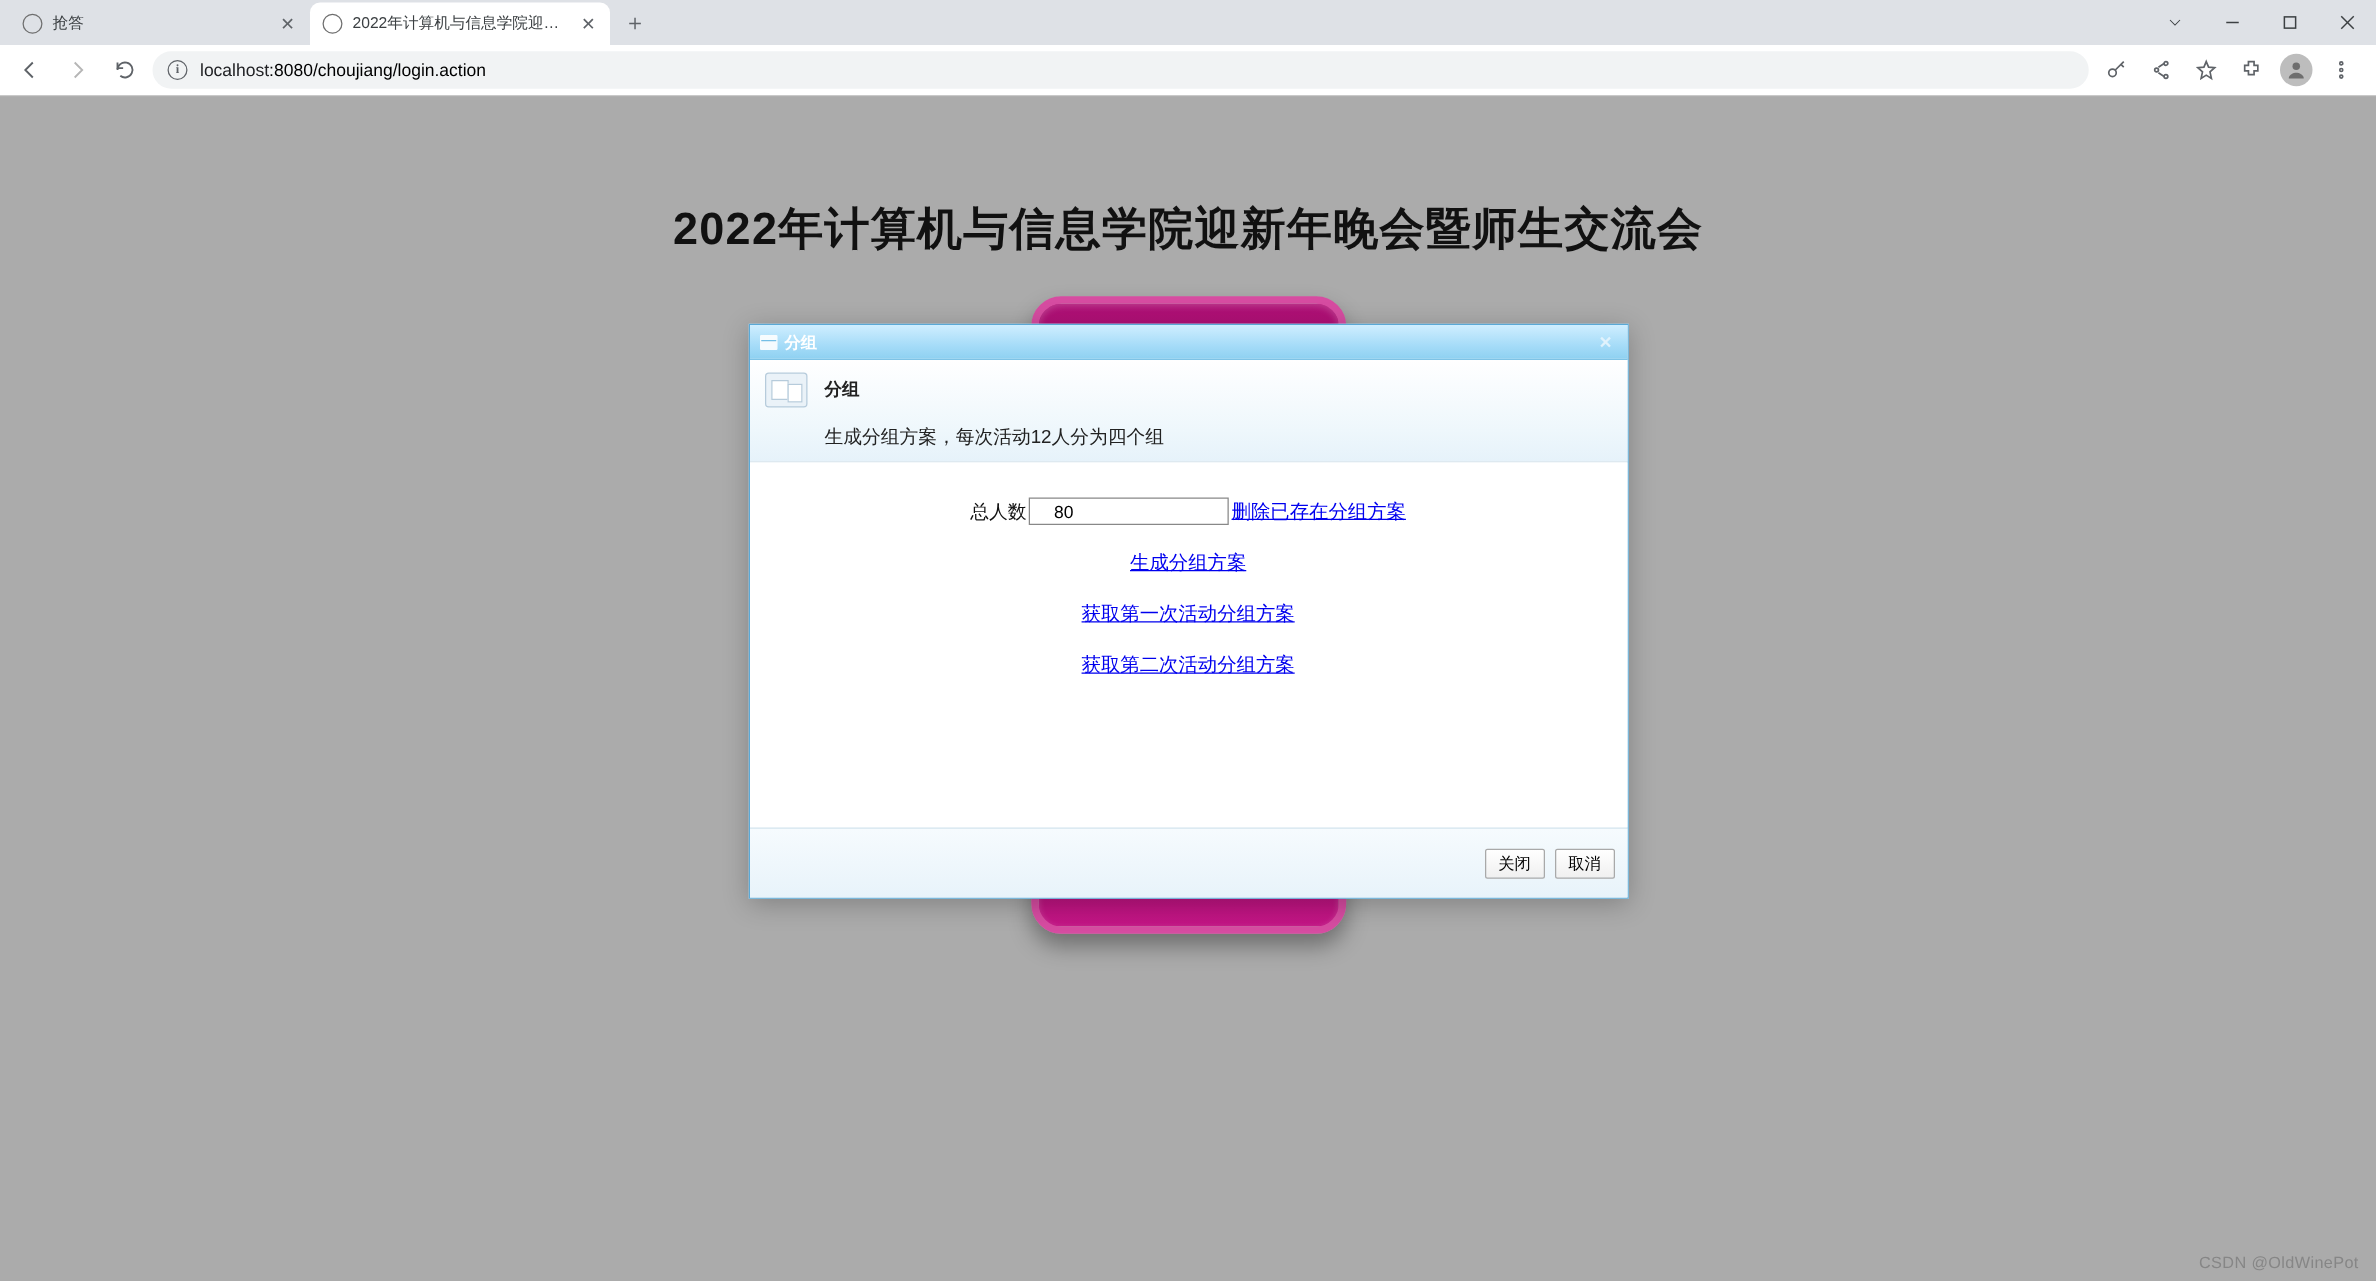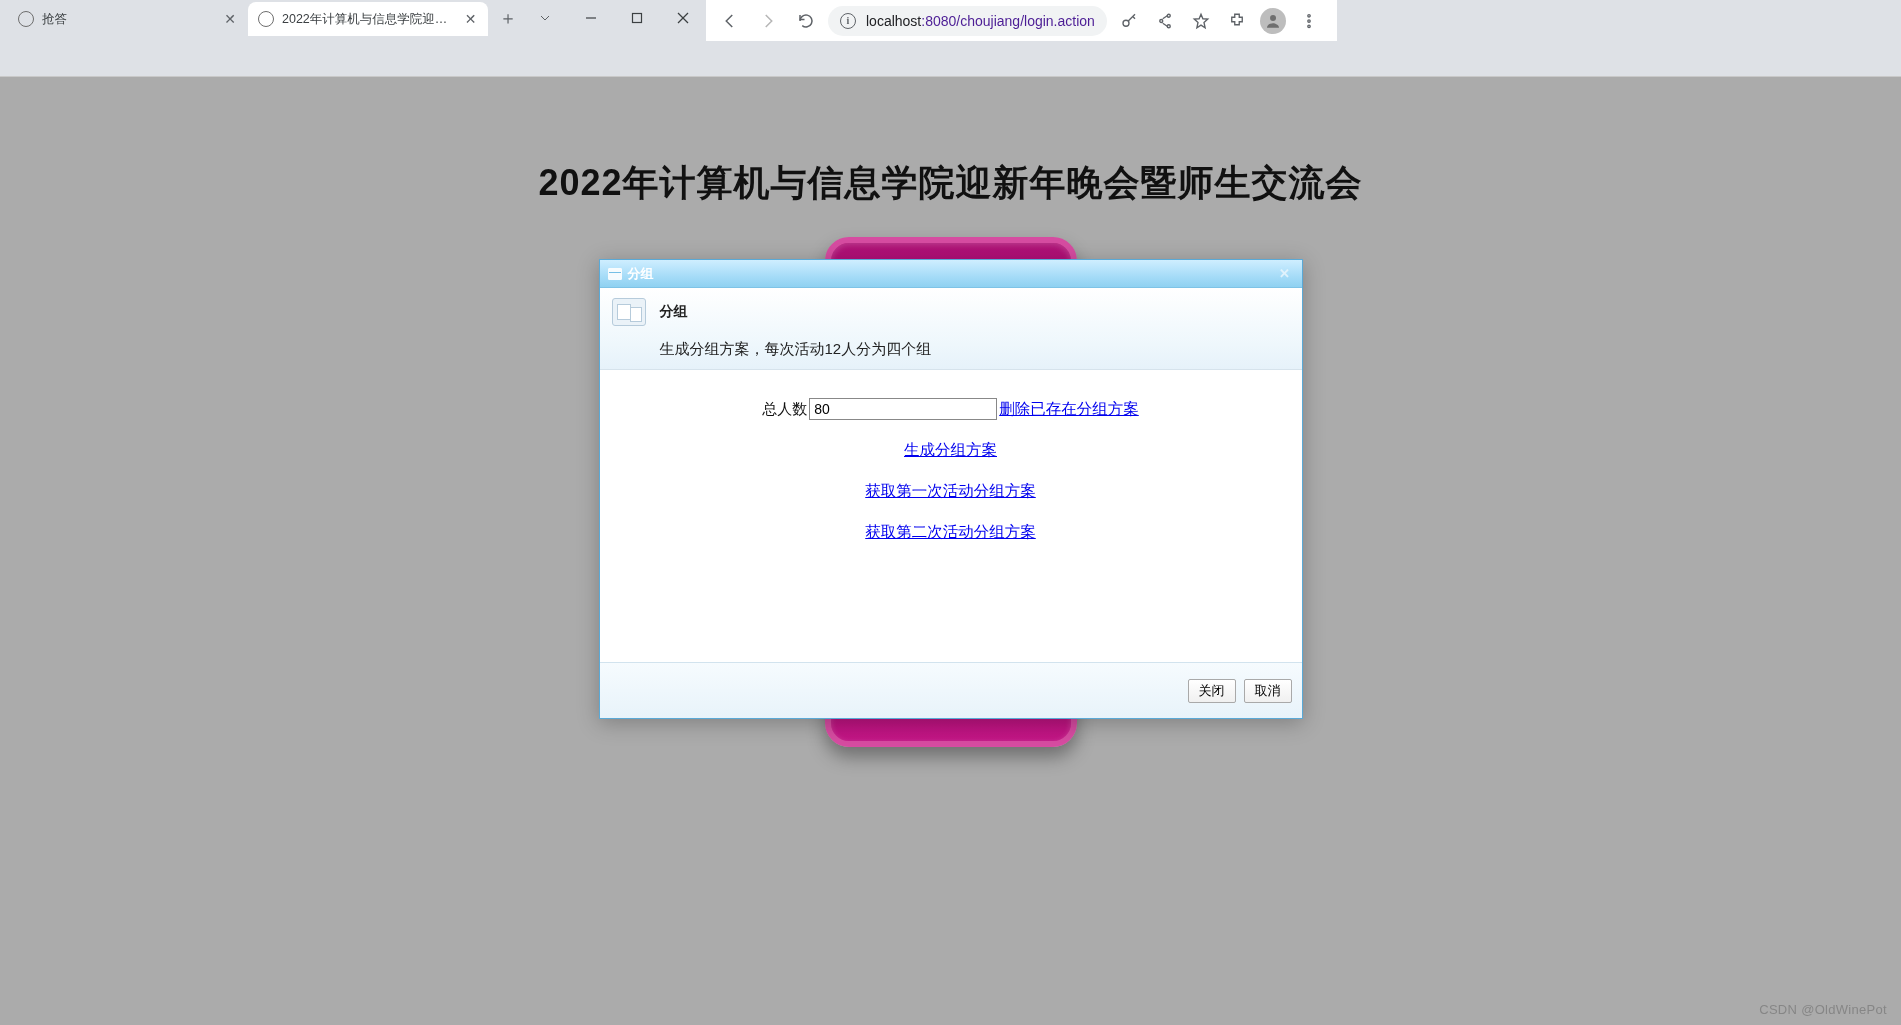--- a/index.html
+++ b/index.html
@@ -1,20 +1,20 @@
 <!DOCTYPE html>
 <html><head>
 <meta charset="utf-8">
 <style>
   * { box-sizing: border-box; margin: 0; padding: 0; }
   html, body { width: 100%; height: 100%; font-family: "Microsoft YaHei", Arial, sans-serif; overflow: hidden; }
   body { background: #ababab; display: flex; flex-direction: column; }
 
   
-  .chrome { background: #dee1e6; height: 77px; flex: 0 0 auto; display: flex; border-bottom: 1px solid #c9c9c9; }
+  .chrome { background: #dee1e6; height: 77px; flex: 0 0 auto; display: flex; flex-direction: column; border-bottom: 1px solid #c9c9c9; }
   .tabstrip { height: 36px; display: flex; align-items: flex-end; padding-left: 8px; gap: 0; }
   .tab {
     height: 34px; min-width: 240px; max-width: 240px;
     display: flex; align-items: center; gap: 8px;
     padding: 0 10px; font-size: 12.5px; color: #3c4043;
     border-radius: 8px 8px 0 0; position: relative; cursor: default;
   }
   .tab .favicon { width: 16px; height: 16px; border-radius: 50%; border: 1.5px solid #6e6e6e; position: relative; flex: 0 0 auto; }
   .tab .favicon::after { content: ""; position: absolute; inset: 3px; border-radius: 50%; }
   .tab .title { flex: 1 1 auto; white-space: nowrap; overflow: hidden; text-overflow: ellipsis; }
@@ -27,21 +27,21 @@
   .wc svg { width: 12px; height: 12px; stroke: #3c4043; stroke-width: 1.2; fill: none; }
   .wc.chev svg { width: 16px; height: 16px; }
 
   .addrbar { height: 41px; background: #ffffff; display: flex; align-items: center; padding: 0 8px; gap: 6px; }
   .navbtn { width: 32px; height: 32px; display: flex; align-items: center; justify-content: center; border-radius: 50%; color: #5f6368; }
   .navbtn.disabled { color: #b6b6b6; }
   .navbtn svg { width: 18px; height: 18px; stroke: currentColor; stroke-width: 2; fill: none; }
   .omnibox { flex: 1 1 auto; height: 30px; background: #f1f3f4; border-radius: 15px; display: flex; align-items: center; padding: 0 12px; gap: 10px; font-size: 14px; color: #202124; }
   .omnibox .info { width: 16px; height: 16px; border: 1.5px solid #5f6368; border-radius: 50%; display: flex; align-items: center; justify-content: center; font-size: 10px; color: #5f6368; font-family: serif; font-weight: bold; }
   .omnibox .host { color: #202124; }
-  .omnibox .path { color: #4c1d95; }
+  .omnibox .path { color: #000000; }
   .right-icons { display: flex; align-items: center; gap: 4px; padding-right: 4px; }
   .right-icons .ic { width: 32px; height: 32px; display: flex; align-items: center; justify-content: center; color: #5f6368; }
   .right-icons svg { width: 18px; height: 18px; stroke: currentColor; stroke-width: 1.8; fill: none; }
   .avatar { width: 26px; height: 26px; border-radius: 50%; background: #bdbdbd; display: flex; align-items: center; justify-content: center; }
   .avatar svg { width: 18px; height: 18px; fill: #6e6e6e; stroke: none; }
 
   
   .viewport { flex: 1 1 auto; position: relative; background: #ababab; }
   .page-title { position: absolute; top: 82px; left: 0; right: 0; text-align: center; font-size: 36px; font-weight: 700; color: #111; letter-spacing: 1px; }
   .big-button {
@@ -88,21 +88,21 @@
   .header .app-ic::before { content:""; position:absolute; left:4px; right:14px; top:5px; bottom:5px; background:#fff; border:1px solid #b6cbdb; }
   .header .app-ic::after  { content:""; position:absolute; right:3px; top:8px; bottom:3px; width:10px; background:#fff; border:1px solid #b6cbdb; }
   .header h3 { font-size: 14px; font-weight: 700; color: #222; }
   .header .desc { margin-top: 14px; padding-left: 48px; color: #222; font-size: 15px; }
 
   .modal .body { flex: 1 1 auto; background: #fff; padding-top: 4px; overflow: hidden; }
   .body .line { text-align: center; margin-top: 4px; }
   .body .first-line { display: flex; align-items: center; justify-content: center; gap: 2px; white-space: nowrap; margin-top: 24px; }
   .body label { font-size: 15px; color: #111; }
   .body input[type=text] {
-    width: 188px; height: 22px; border: 1px solid #888; padding: 0 4px;
+    width: 160px; height: 22px; border: 1px solid #888; padding: 0 19px;
     font-size: 14px; background: #fff;
   }
   .body a { color: #0000ee; text-decoration: underline; font-size: 15.5px; }
   .body .link-row { margin-top: 20px; text-align: center; }
 
   .modal .footer {
     flex: 0 0 auto; height: 56px;
     background: linear-gradient(#f6fbfe, #e8f3fa);
     border-top: 1px solid #d2e3ee;
     display: flex; align-items: center; justify-content: flex-end;

